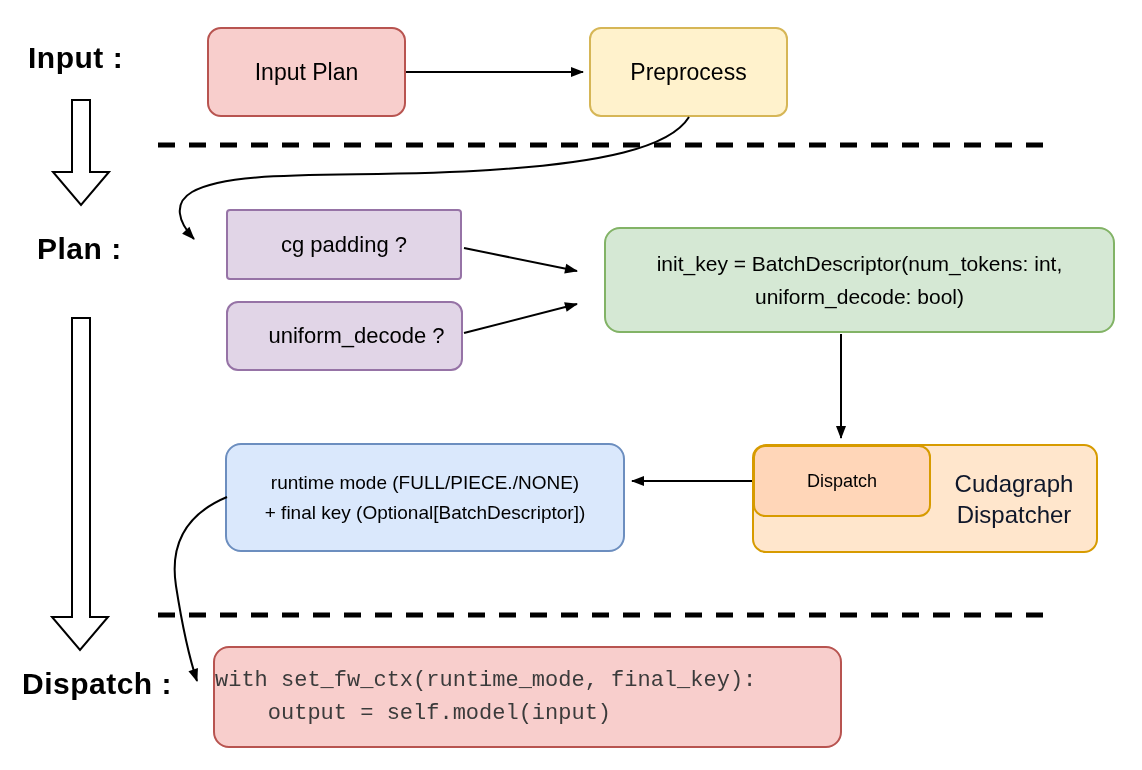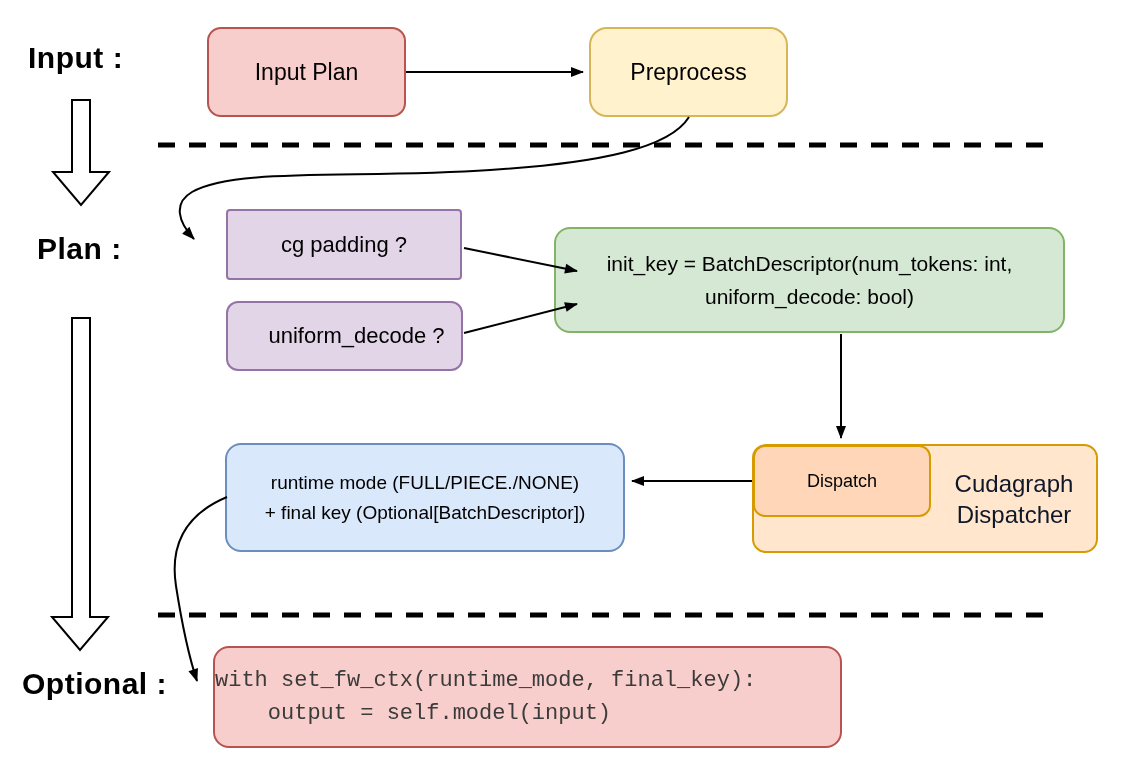--- a/index.html
+++ b/index.html
@@ -18,24 +18,24 @@
   }
   .box.red    { background:var(--red-fill);    border-color:var(--red-stroke); }
   .box.yellow { background:var(--yellow-fill); border-color:var(--yellow-stroke); }
   .box.purple { background:var(--purple-fill); border-color:var(--purple-stroke); }
   .box.green  { background:var(--green-fill);  border-color:var(--green-stroke); }
   .box.blue   { background:var(--blue-fill);   border-color:var(--blue-stroke); }
   .box.orange { background:var(--orange-fill); border-color:var(--orange-stroke); }
   .box.orange-inner { background:var(--orange-inner-fill); border-color:var(--orange-stroke); }
 
   .b-input-batch { left:207px; top:27px;  width:199px; height:90px;  border-radius:14px; font-size:23px; }
-  .b-preprocess  { left:589px; top:27px;  width:199px; height:90px;  border-radius:18px; font-size:23px; }
+  .b-preprocess  { left:589px; top:27px;  width:199px; height:90px;  border-radius:12px; font-size:23px; }
   .b-cg-padding  { left:226px; top:209px; width:236px; height:71px;  border-radius:4px; font-size:22px; }
   .b-uniform     { left:226px; top:301px; width:237px; height:70px;  border-radius:12px; font-size:22px;padding-left:24px; }
-  .b-init-key    { left:554px; top:227px; width:511px; height:106px; border-radius:16px; font-size:21px; line-height:33px; }
+  .b-init-key    { left:604px; top:227px; width:511px; height:106px; border-radius:16px; font-size:21px; line-height:33px; }
   .b-runtime     { left:225px; top:443px; width:400px; height:109px; border-radius:16px; font-size:19px; line-height:30px; }
   .b-disp-outer  { left:752px; top:444px; width:346px; height:109px; border-radius:14px; z-index:2; }
   .b-disp-inner  { left:753px; top:445px; width:178px; height:72px;  border-radius:12px; font-size:18px; z-index:3; }
   .b-code        { left:213px; top:646px; width:629px; height:102px; border-radius:16px; z-index:2;
                    align-items:flex-start; }
   .b-code .code-line {
     font-family:"Liberation Mono", monospace; font-size:22px; line-height:33px;
     color:var(--code-text); white-space:pre;
   }
   .disp-label {
@@ -72,21 +72,21 @@
 
     <path d="M841,334 L841,438" fill="none" stroke="#000" stroke-width="2" marker-end="url(#ah)"></path>
 
     <path d="M752,481 L632,481" fill="none" stroke="#000" stroke-width="2" marker-end="url(#ah)"></path>
 
     <path d="M227,497 C184,515 170,547 176,586 C181,618 187,651 197,681" fill="none" stroke="#000" stroke-width="2" marker-end="url(#ah)"></path>
   </svg>
 
   <div class="stage-label" style="left:28px; top:42px;">Input :</div>
   <div class="stage-label" style="left:37px; top:233px;">Plan :</div>
-  <div class="stage-label" style="left:22px; top:668px;">Optional :</div>
+  <div class="stage-label" style="left:22px; top:668px;">Dispatch :</div>
 
   <div class="box red b-input-batch">
     <span>Input Plan</span>
   </div>
 
   <div class="box yellow b-preprocess">
     <span>Preprocess</span>
   </div>
 
   <div class="box purple b-cg-padding">

